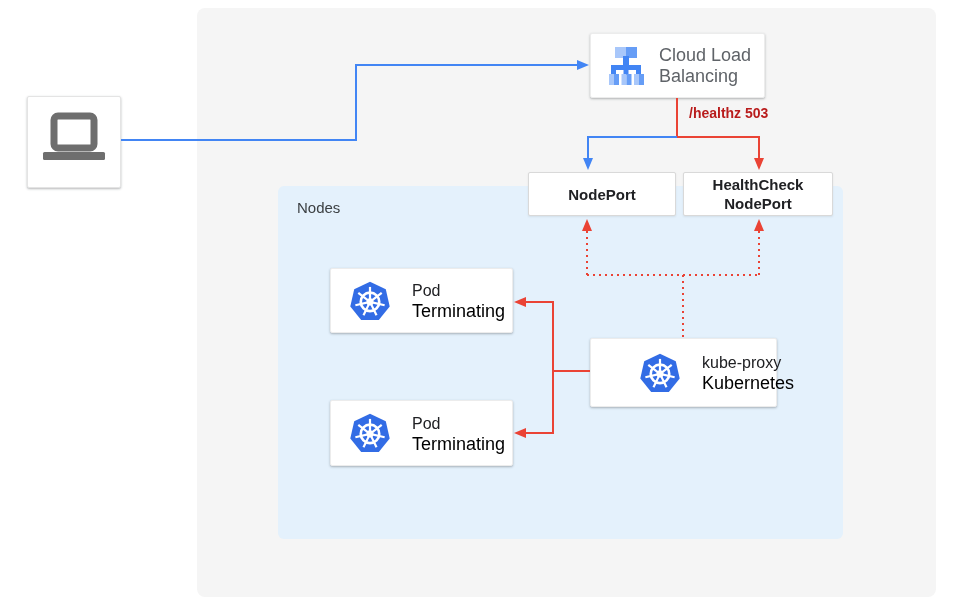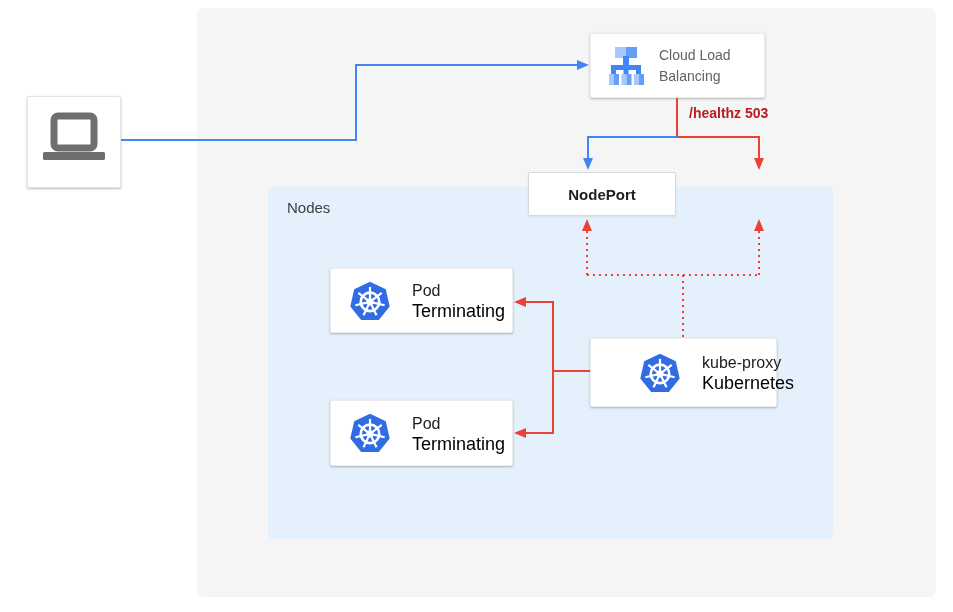--- a/index.html
+++ b/index.html
@@ -7,41 +7,41 @@
   body { font-family: "Liberation Sans", sans-serif; position: relative; }
 
   .stage { position: absolute; left: 0; top: 0; width: 953px; height: 612px; }
 
   .canvas {
     position: absolute; left: 197px; top: 8px; width: 739px; height: 589px;
     background: #F5F5F5; border-radius: 8px;
   }
 
   .nodes-panel {
-    position: absolute; left: 268px; top: 186px; width: 565px; height: 353px;
+    position: absolute; left: 278px; top: 186px; width: 565px; height: 353px;
     background: #E4F1FC; border-radius: 6px;
   }
   .nodes-label {
     position: absolute; left: 19px; top: 13px;
     font-size: 15px; color: #3C4043;
   }
 
   .card {
     position: absolute; background: #ffffff; border-radius: 2px;
     border: 1px solid #ececec;
     box-shadow: 0 1px 2px rgba(60,64,67,0.25), 0 1px 3px rgba(60,64,67,0.12);
     display: flex; align-items: center;
   }
 
   .client-card { left: 27px; top: 96px; width: 94px; height: 92px; justify-content: center;
     border-color: #e4e4e4; }
 
   .clb-card { left: 590px; top: 33px; width: 175px; height: 65px; }
   .clb-card .icon-wrap { width: 48px; height: 48px; margin-left: 11px; flex: 0 0 auto; }
-  .clb-label { margin-left: 9px; font-size: 14px; line-height: 21px; color: #5F6368; width: 96px; }
+  .clb-label { margin-left: 9px; font-size: 18px; line-height: 21px; color: #5F6368; width: 96px; }
 
   .healthz {
     position: absolute; left: 689px; top: 105px; width: 90px;
     font-size: 14px; font-weight: bold; color: #b91c1c;
   }
 
   .port-card {
     position: absolute; background: #ffffff; border: 1px solid #D9D9D9; border-radius: 2px;
     box-shadow: 0 1px 2px rgba(60,64,67,0.10);
     display: flex; align-items: center; justify-content: center; text-align: center;
@@ -103,20 +103,21 @@
         <rect x="37" y="32" width="5" height="11" fill="#669DF6"></rect>
       </svg>
     </span>
     <div class="clb-label">Cloud Load Balancing</div>
   </div>
 
   <div class="healthz">/healthz 503</div>
 
   <div class="port-card nodeport-card">NodePort</div>
 
+  <div class="port-card hc-nodeport-card">HealthCheck NodePort</div>
 
   <div class="card k8s-card pod-card-top">
     <span class="icon-wrap">
       <svg width="44" height="44" viewBox="0 0 100 100">
         <polygon points="50,6 85.9,23.3 94.8,62.3 70,93.4 30,93.4 5.2,62.3 14.1,23.3" fill="#326CE5"></polygon>
         <g stroke="#ffffff" stroke-width="5">
           <line x1="50" y1="52" x2="50" y2="18"></line>
           <line x1="50" y1="52" x2="76.6" y2="31.3"></line>
           <line x1="50" y1="52" x2="83.2" y2="59.6"></line>
           <line x1="50" y1="52" x2="64.8" y2="82.4"></line>

